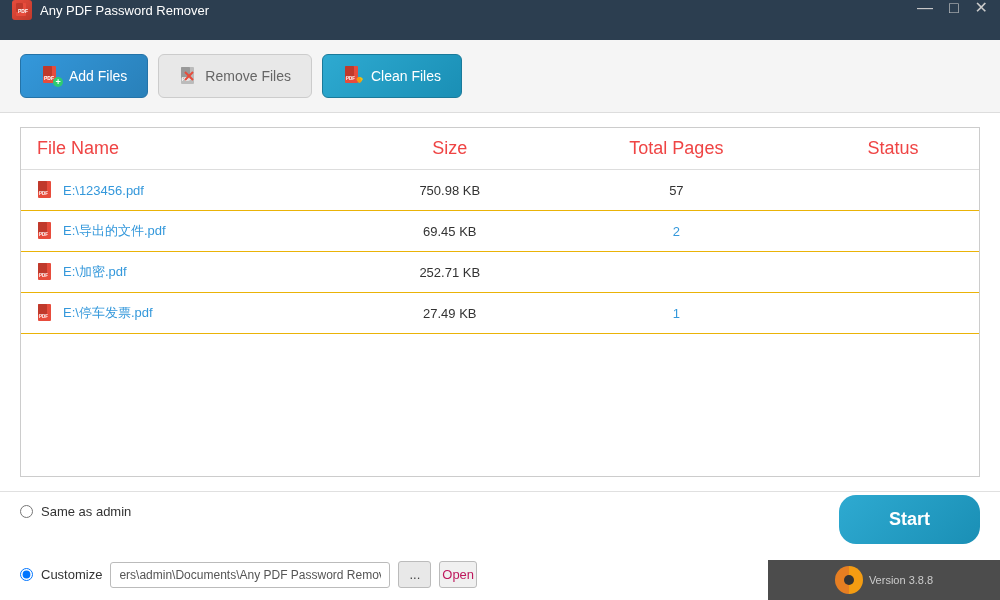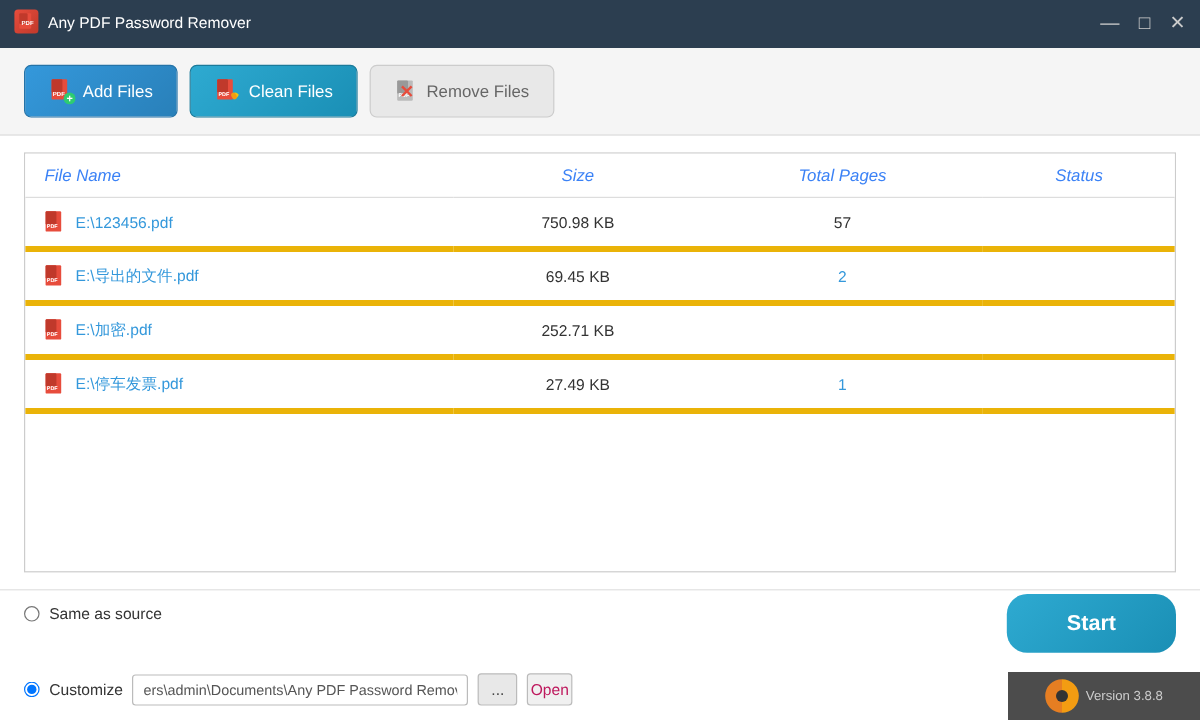--- a/index.html
+++ b/index.html
@@ -9,23 +9,23 @@
       font-family: 'Segoe UI', Arial, sans-serif;
       background: #f0f0f0;
       overflow: hidden;
     }
 
     
     .title-bar {
       background: #2c3e50;
       height: 40px;
       display: flex;
-      align-items: flex-end;
+      align-items: flex-start;
       justify-content: space-between;
-      padding: 12px 12px;
+      padding: 0 12px;
       color: white;
       font-size: 13px;
     }
     .title-bar-left {
       display: flex;
       align-items: center;
       gap: 8px;
     }
     .app-icon {
       width: 20px;
@@ -125,28 +125,27 @@
       border-collapse: collapse;
       font-size: 13px;
     }
     thead tr {
       background: white;
       border-bottom: 1px solid #ddd;
     }
     thead th {
       padding: 10px 16px;
       text-align: center;
-      color: #3b82f6;
+      color: #ef4444;
       font-weight: 500;
-      font-size: 14px;
-      font-style: italic;
+      font-size: 18px;
     }
     thead th:first-child { text-align: left; }
     tbody tr {
-      border-bottom: 5px solid #eab308;
+      border-bottom: 1px solid #eab308;
     }
     tbody td {
       padding: 10px 16px;
       text-align: center;
       color: #333;
       font-size: 13px;
     }
     tbody td:first-child { text-align: left; }
     .file-cell {
       display: flex;
@@ -238,21 +237,21 @@
       position: absolute;
       right: 20px;
       bottom: 56px;
     }
 
     
     .watermark {
       position: absolute;
       bottom: 0;
       right: 0;
-      width: 160px;
+      width: 232px;
       height: 40px;
       background: rgba(0,0,0,0.7);
       display: flex;
       align-items: center;
       justify-content: center;
       color: #aaa;
       font-size: 11px;
       padding: 4px 8px;
     }
     .watermark-inner {
@@ -308,40 +307,40 @@
       <svg class="icon-pdf" viewBox="0 0 22 22">
         <rect x="2" y="1" width="13" height="17" rx="1" fill="#e74c3c"></rect>
         <rect x="2" y="1" width="9" height="11" rx="1" fill="#c0392b"></rect>
         <text x="3" y="15" font-size="5" fill="white" font-weight="bold">PDF</text>
         <circle cx="17" cy="17" r="5" fill="#2ecc71"></circle>
         <text x="14.5" y="20" font-size="9" fill="white" font-weight="bold">+</text>
       </svg>
       <span>Add Files</span>
     </button>
 
+    <button class="btn btn-secondary">
+      <svg class="icon-remove" viewBox="0 0 20 20">
+        <rect x="2" y="1" width="13" height="17" rx="1" fill="#bbb"></rect>
+        <rect x="2" y="1" width="9" height="11" rx="1" fill="#999"></rect>
+        <text x="3" y="15" font-size="4.5" fill="white" font-weight="bold">PDF</text>
+        <line x1="6" y1="14" x2="14" y2="6" stroke="#e74c3c" stroke-width="2"></line>
+        <line x1="6" y1="6" x2="14" y2="14" stroke="#e74c3c" stroke-width="2"></line>
+      </svg>
+      <span>Remove Files</span>
+    </button>
+
     <button class="btn btn-clean">
       <svg class="icon-clean" viewBox="0 0 22 22">
         <rect x="2" y="1" width="13" height="17" rx="1" fill="#e74c3c"></rect>
         <rect x="2" y="1" width="9" height="11" rx="1" fill="#c0392b"></rect>
         <text x="3" y="15" font-size="4.5" fill="white" font-weight="bold">PDF</text>
         <path d="M14 14 Q17 10 20 14 Q18 18 16 17 Q15 16 14 14Z" fill="#f1c40f"></path>
         <ellipse cx="16" cy="15" rx="2" ry="3" fill="#f39c12" transform="rotate(-30 16 15)"></ellipse>
       </svg>
       <span>Clean Files</span>
-    </button>
-
-    <button class="btn btn-secondary">
-      <svg class="icon-remove" viewBox="0 0 20 20">
-        <rect x="2" y="1" width="13" height="17" rx="1" fill="#bbb"></rect>
-        <rect x="2" y="1" width="9" height="11" rx="1" fill="#999"></rect>
-        <text x="3" y="15" font-size="4.5" fill="white" font-weight="bold">PDF</text>
-        <line x1="6" y1="14" x2="14" y2="6" stroke="#e74c3c" stroke-width="2"></line>
-        <line x1="6" y1="6" x2="14" y2="14" stroke="#e74c3c" stroke-width="2"></line>
-      </svg>
-      <span>Remove Files</span>
     </button>
   </div>
 
   <div class="table-container">
     <table>
       <thead>
         <tr>
           <th>File Name</th>
           <th>Size</th>
           <th>Total Pages</th>
@@ -411,21 +410,21 @@
           </tr>
         </tbody>
     </table>
   </div>
 
   <div class="bottom-bar">
     <div class="bottom-actions">
       <div class="radio-group">
         <div class="radio-row">
           <input type="radio" name="output" id="same-source" style="">
-          <label for="same-source">Same as source</label>
+          <label for="same-source">Same as admin</label>
         </div>
         <div class="radio-row customize-row">
           <input type="radio" name="output" id="customize" checked="" style="">
           <label for="customize">Customize</label>
           <input type="text" class="path-input" value="ers\admin\Documents\Any PDF Password Remover\" style="">
           <button class="browse-btn">...</button>
           <button class="open-btn">Open</button>
         </div>
       </div>
     </div>

